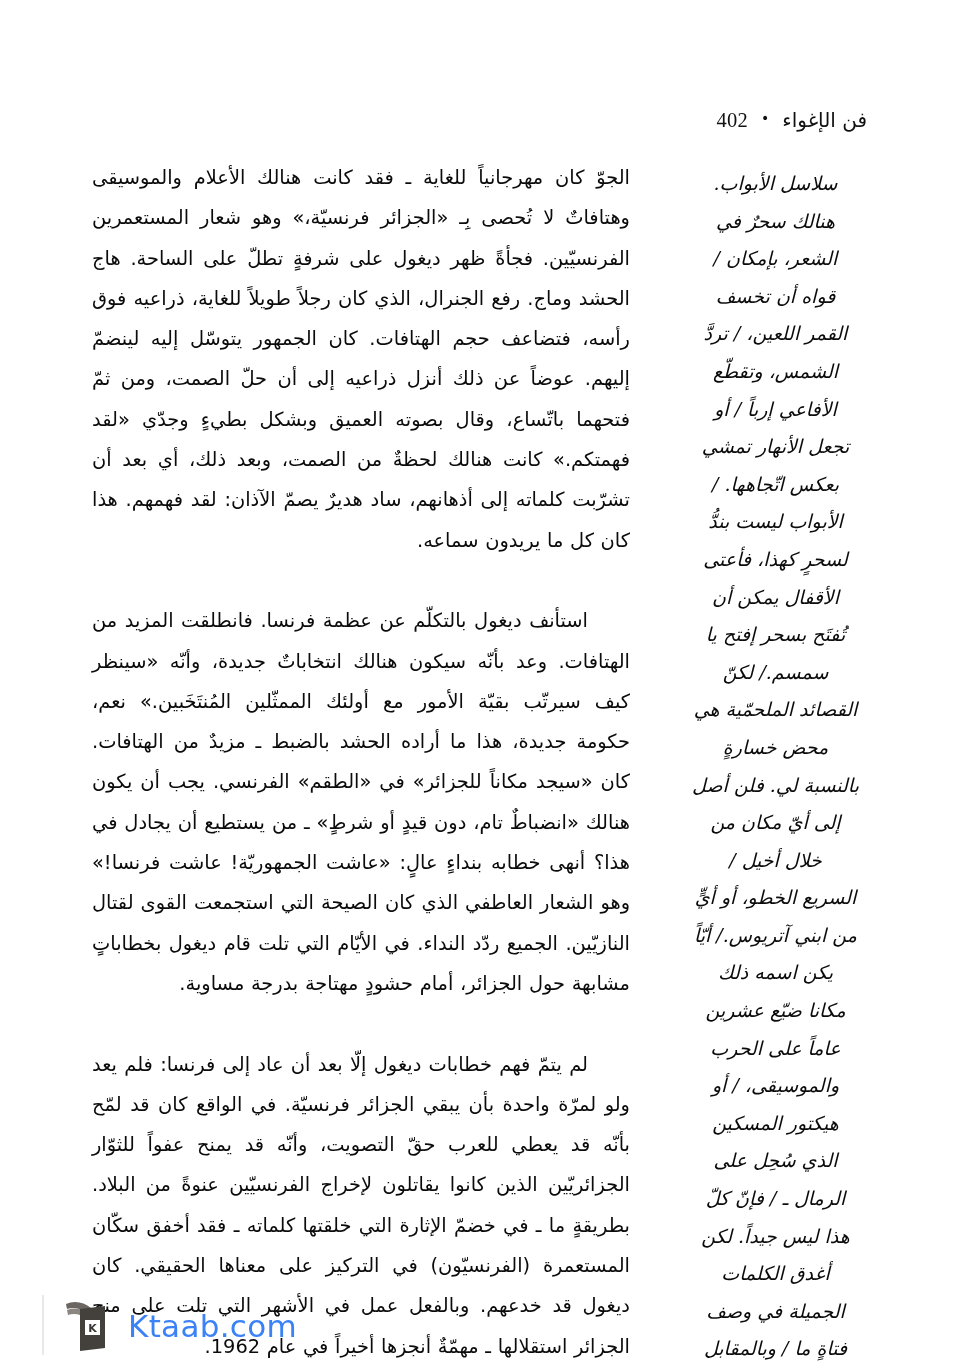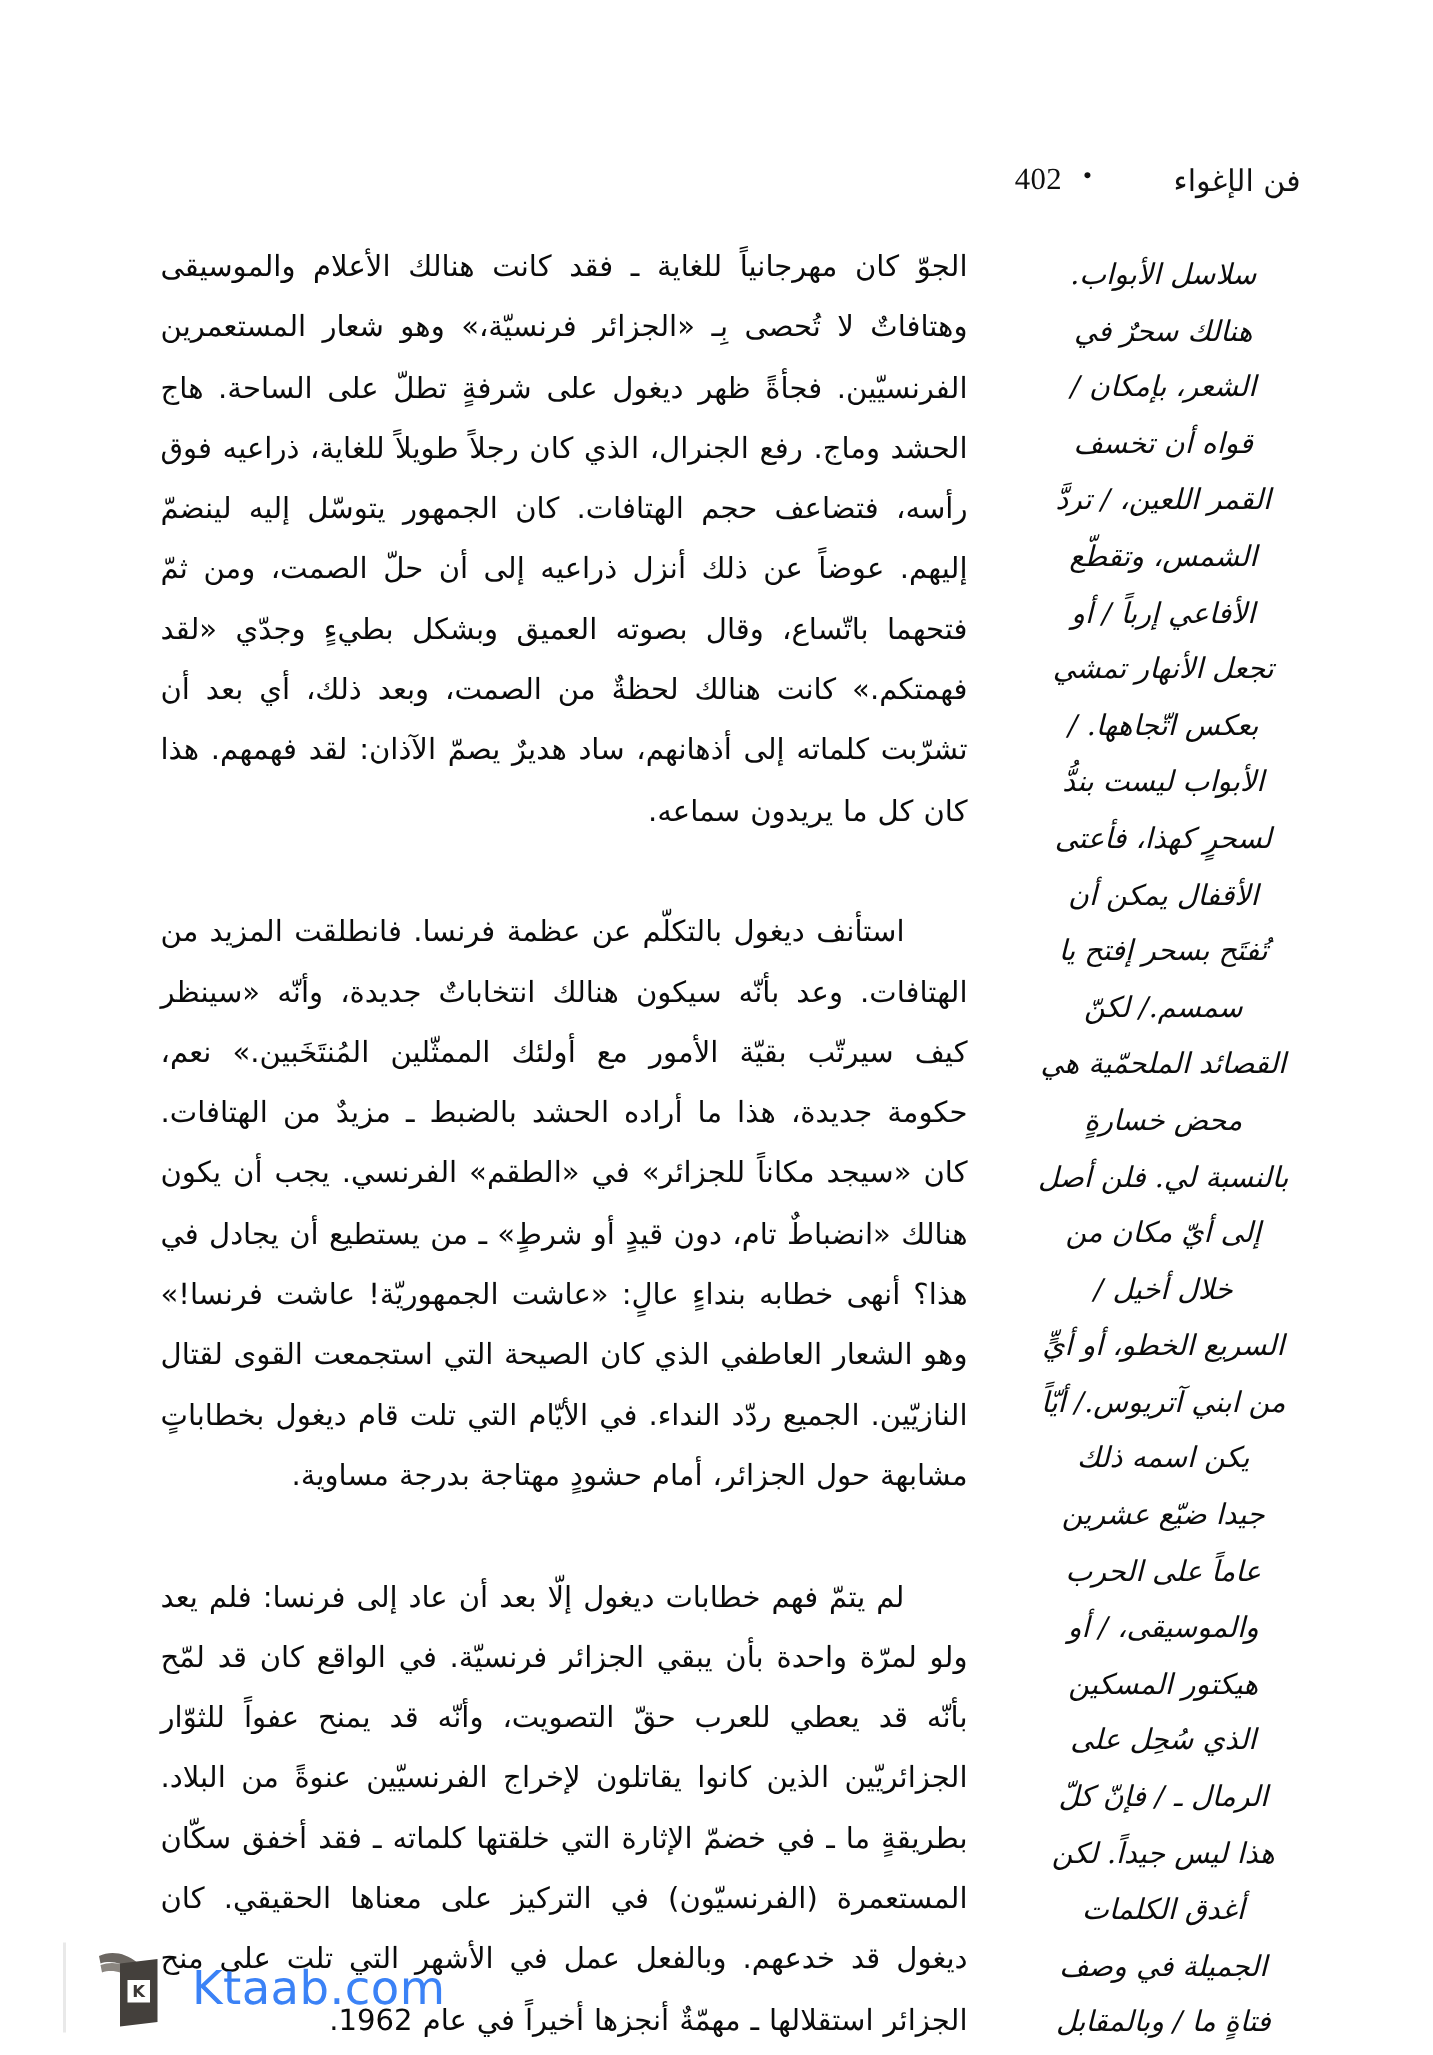--- a/index.html
+++ b/index.html
@@ -28,40 +28,39 @@
     align-items: center;
     gap: 13px;
     direction: rtl;
     font-size: 20.5px;
     letter-spacing: 0.2px;
     color: #111;
   }
   .running-head .rh-title {
     font-family: "DejaVu Sans", "Liberation Sans", sans-serif;
     font-size: 20px;
-    margin-left: 40px;
   }
   .running-head .rh-dot {
     font-size: 14px;
     line-height: 1;
     position: relative;
     top: -2px;
   }
   .running-head .rh-page {
     font-family: "Liberation Serif", "DejaVu Serif", serif;
     font-size: 20.5px;
     direction: ltr;
   }
 
   
   .body-area {
     position: absolute;
     top: 158px;
     right: 88px;
-    left: 87px;
+    left: 72px;
     height: 1120px;
   }
 
   
   .main-col {
     position: absolute;
     top: 0;
     left: 20px;
     width: 538px;
     direction: rtl;
@@ -185,21 +184,21 @@
       <div class="poem-line">تُفتَح بسحر إفتح يا</div>
       <div class="poem-line">سمسم./ لكنّ</div>
       <div class="poem-line">القصائد الملحمّية هي</div>
       <div class="poem-line">محض خسارةٍ</div>
       <div class="poem-line">بالنسبة لي. فلن أصل</div>
       <div class="poem-line">إلى أيّ مكان من</div>
       <div class="poem-line">خلال أخيل /</div>
       <div class="poem-line">السريع الخطو، أو أيٍّ</div>
       <div class="poem-line">من ابني آتريوس./ أيّاً</div>
       <div class="poem-line">يكن اسمه ذلك</div>
-      <div class="poem-line">جيدا ضيّع عشرين</div>
+      <div class="poem-line">مكانا ضيّع عشرين</div>
       <div class="poem-line">عاماً على الحرب</div>
       <div class="poem-line">والموسيقى، / أو</div>
       <div class="poem-line">هيكتور المسكين</div>
       <div class="poem-line">الذي سُحِل على</div>
       <div class="poem-line">الرمال ـ / فإنّ كلّ</div>
       <div class="poem-line">هذا ليس جيداً. لكن</div>
       <div class="poem-line">أغدق الكلمات</div>
       <div class="poem-line">الجميلة في وصف</div>
       <div class="poem-line">فتاةٍ ما / وبالمقابل</div>
       <div class="poem-line">فإنّها ستهب عاجلاً أم</div>

